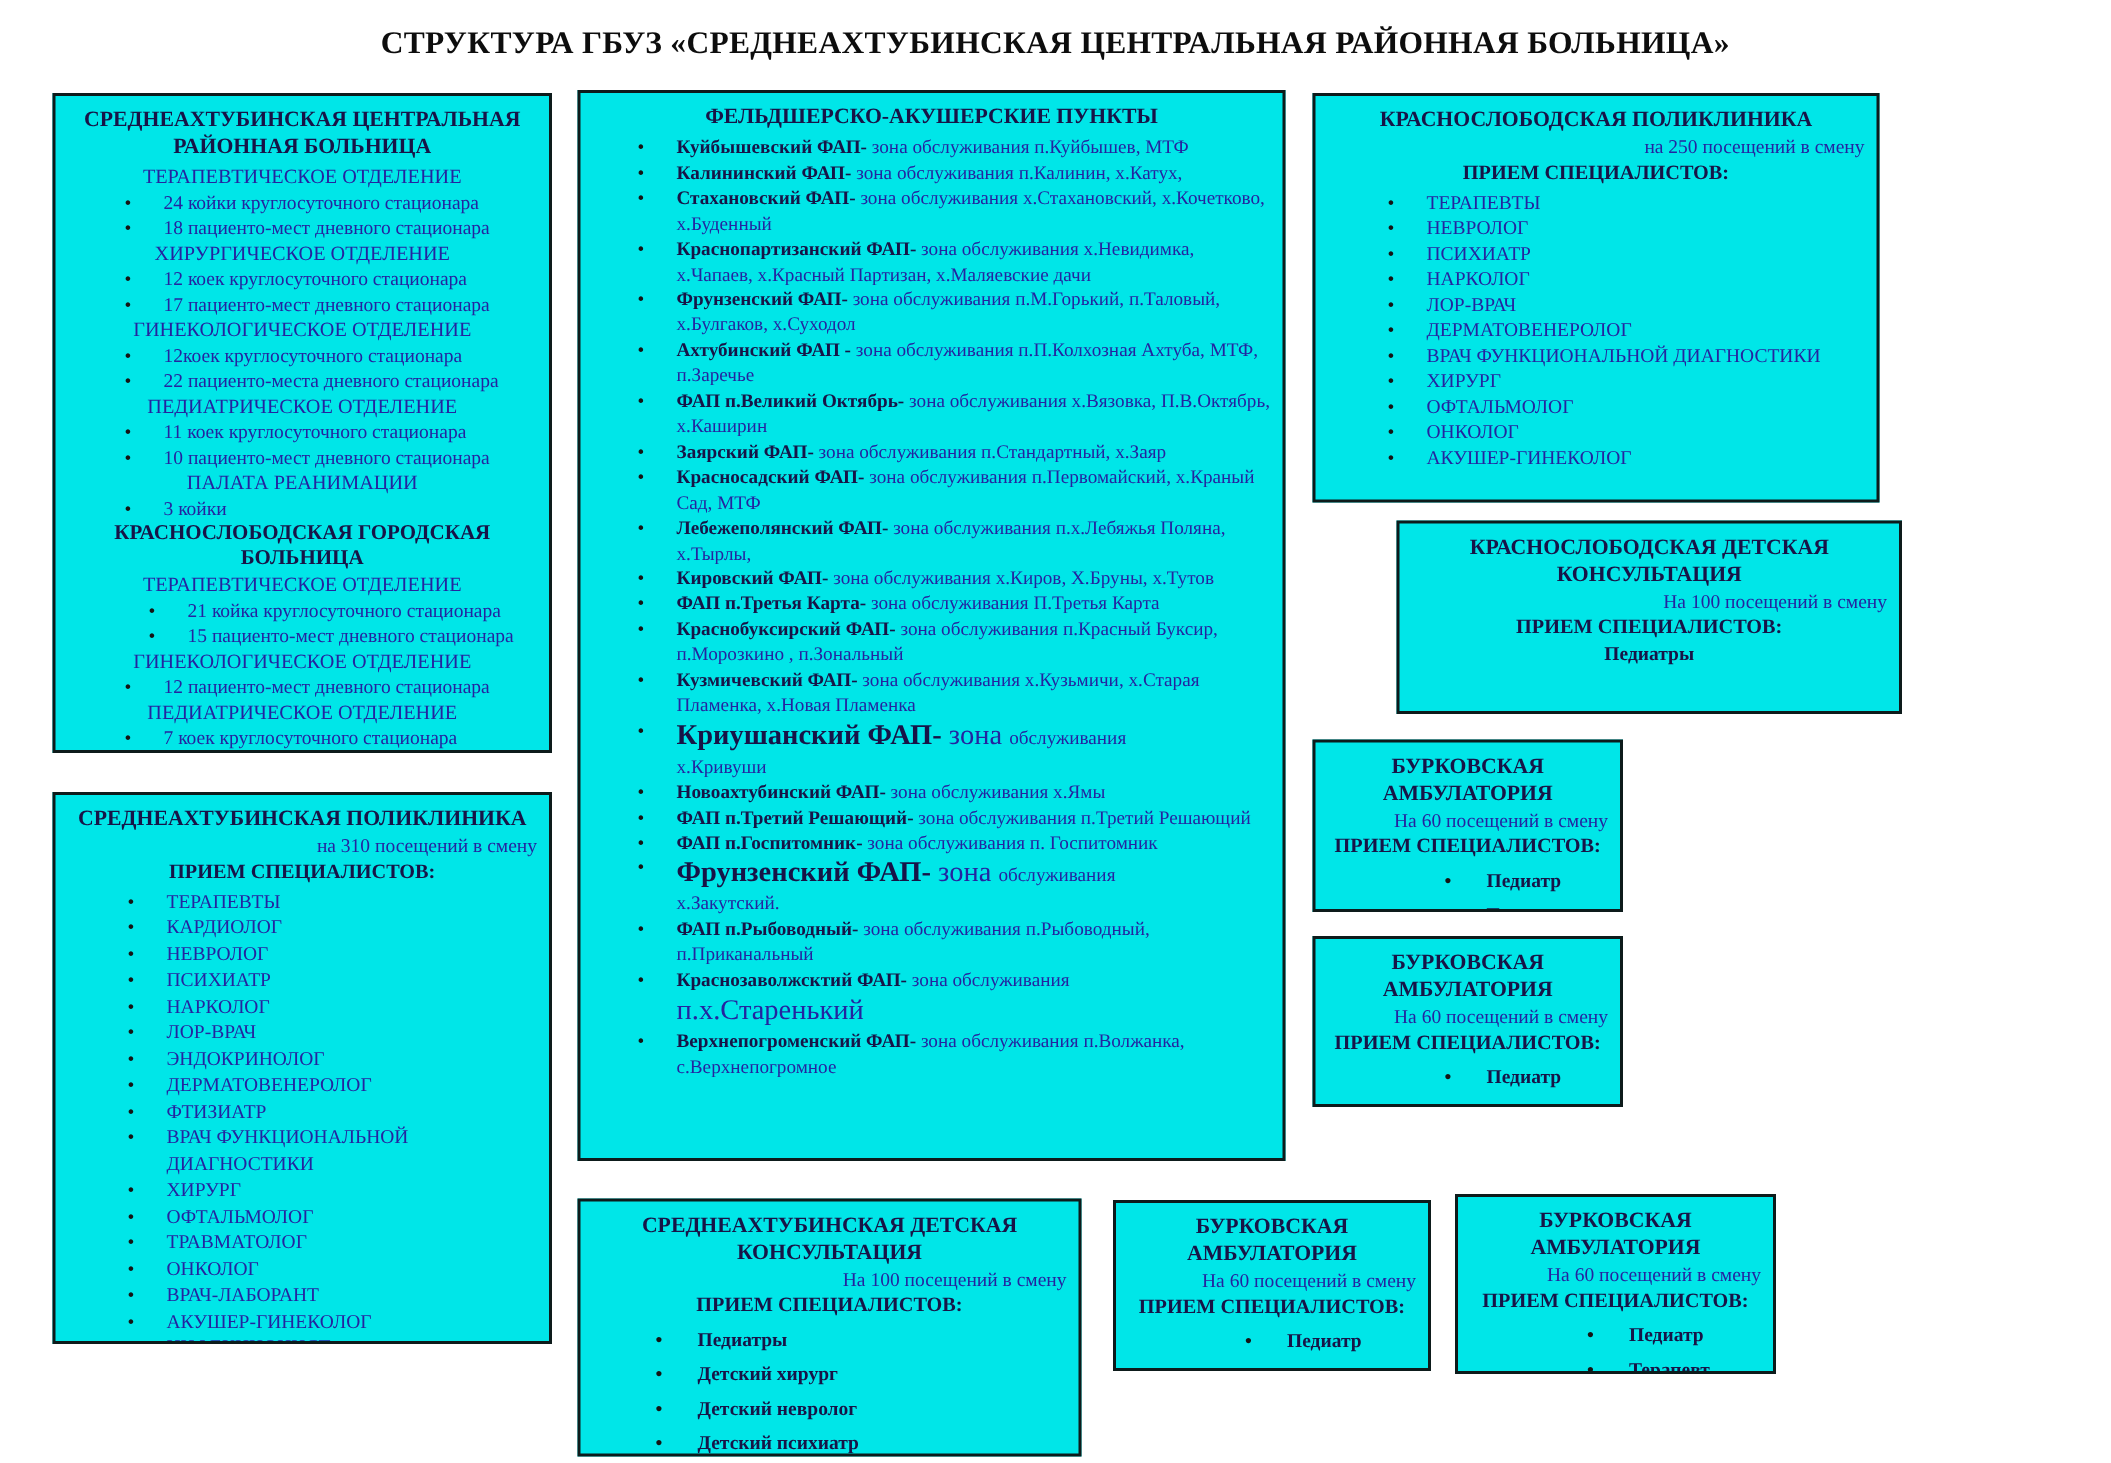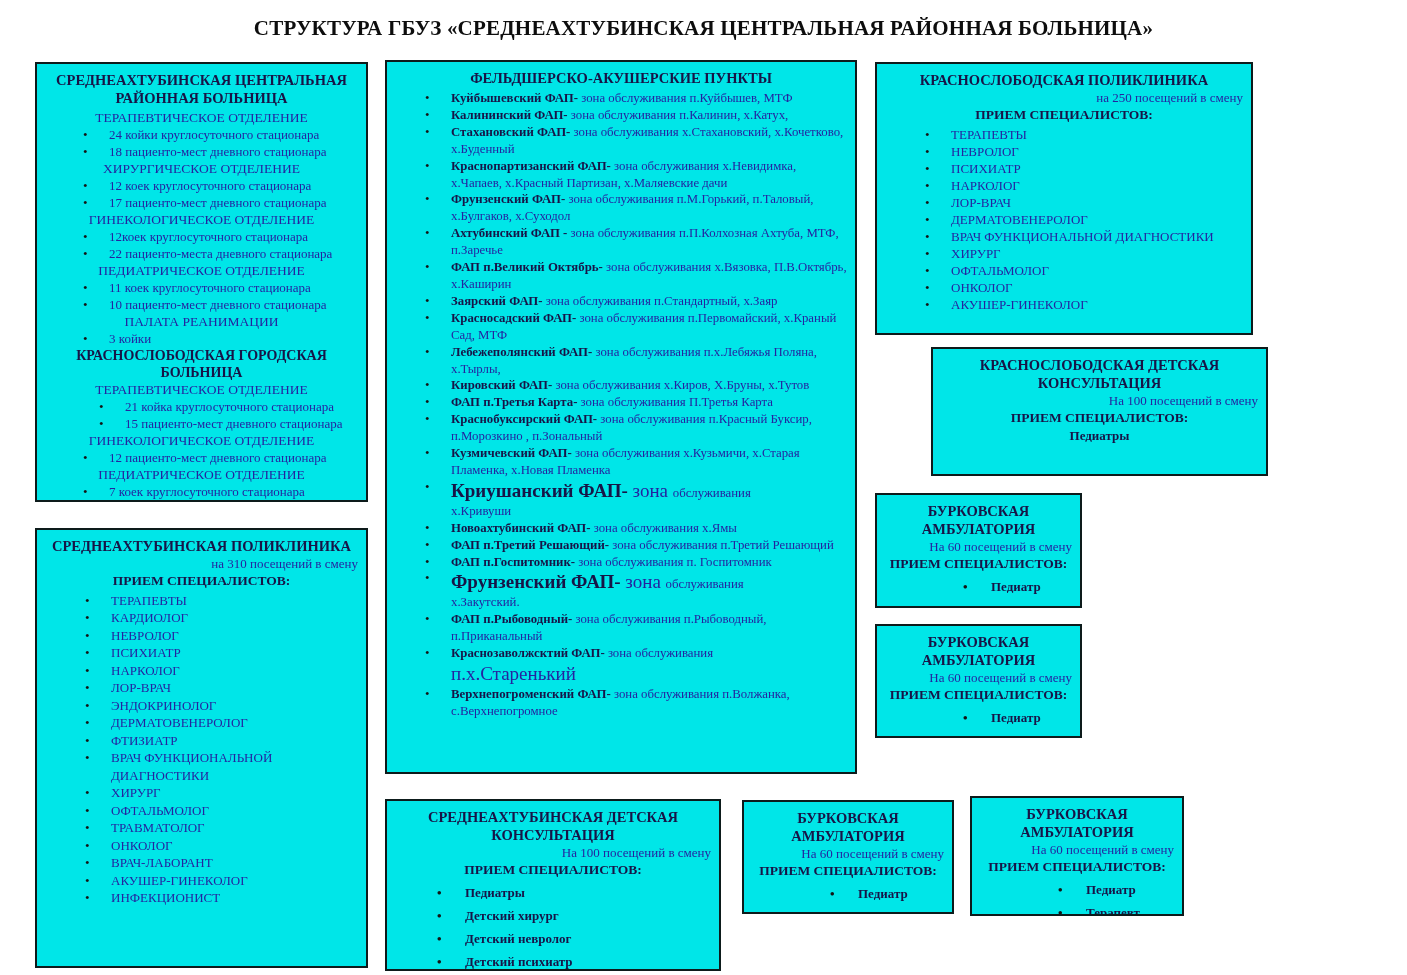--- a/index.html
+++ b/index.html
@@ -70,21 +70,21 @@
         <div class="e-li2">21 койка круглосуточного стационара</div>
         <div class="e-li2">15 пациенто-мест дневного стационара</div>
         <div class="e-h">ГИНЕКОЛОГИЧЕСКОЕ ОТДЕЛЕНИЕ</div>
         <div class="e-li">12 пациенто-мест дневного стационара</div>
         <div class="e-h">ПЕДИАТРИЧЕСКОЕ ОТДЕЛЕНИЕ</div>
         <div class="e-li">7 коек круглосуточного стационара</div>
         <div class="e-li">-6 пациенто-мест дневного стационара</div>
       </div>
   </div>
 
-  <div class="box" style="left:35px;top:528px;width:333px;height:440px;">
+  <div class="box" style="left:35px;top:528px;width:333px;height:368px;">
     <div class="box-title">СРЕДНЕАХТУБИНСКАЯ ПОЛИКЛИНИКА</div>
     <div class="box-sub">на 310 посещений в смену</div>
     <div class="box-reception">ПРИЕМ СПЕЦИАЛИСТОВ:</div>
     <ul class="spec-list">
         <li>ТЕРАПЕВТЫ</li>
         <li>КАРДИОЛОГ</li>
         <li>НЕВРОЛОГ</li>
         <li>ПСИХИАТР</li>
         <li>НАРКОЛОГ</li>
         <li>ЛОР-ВРАЧ</li>

